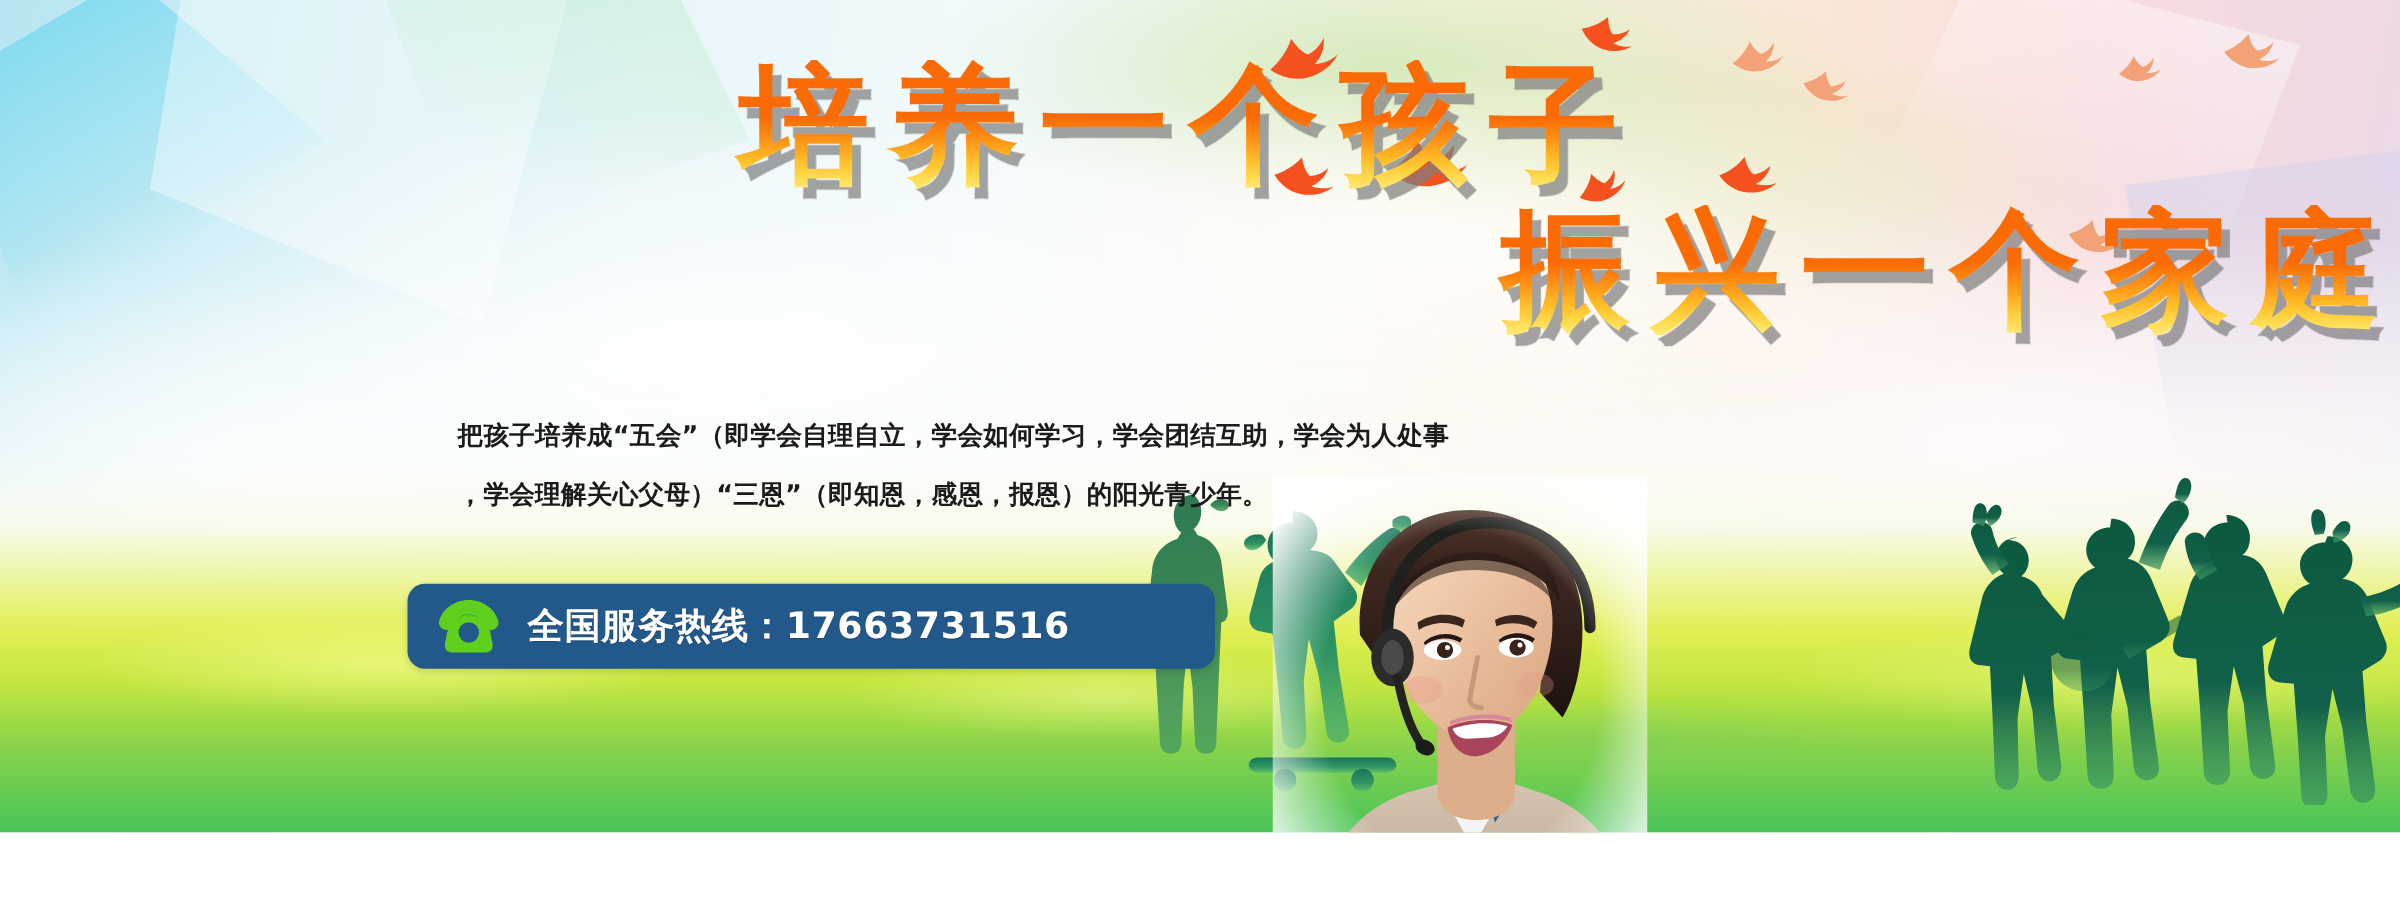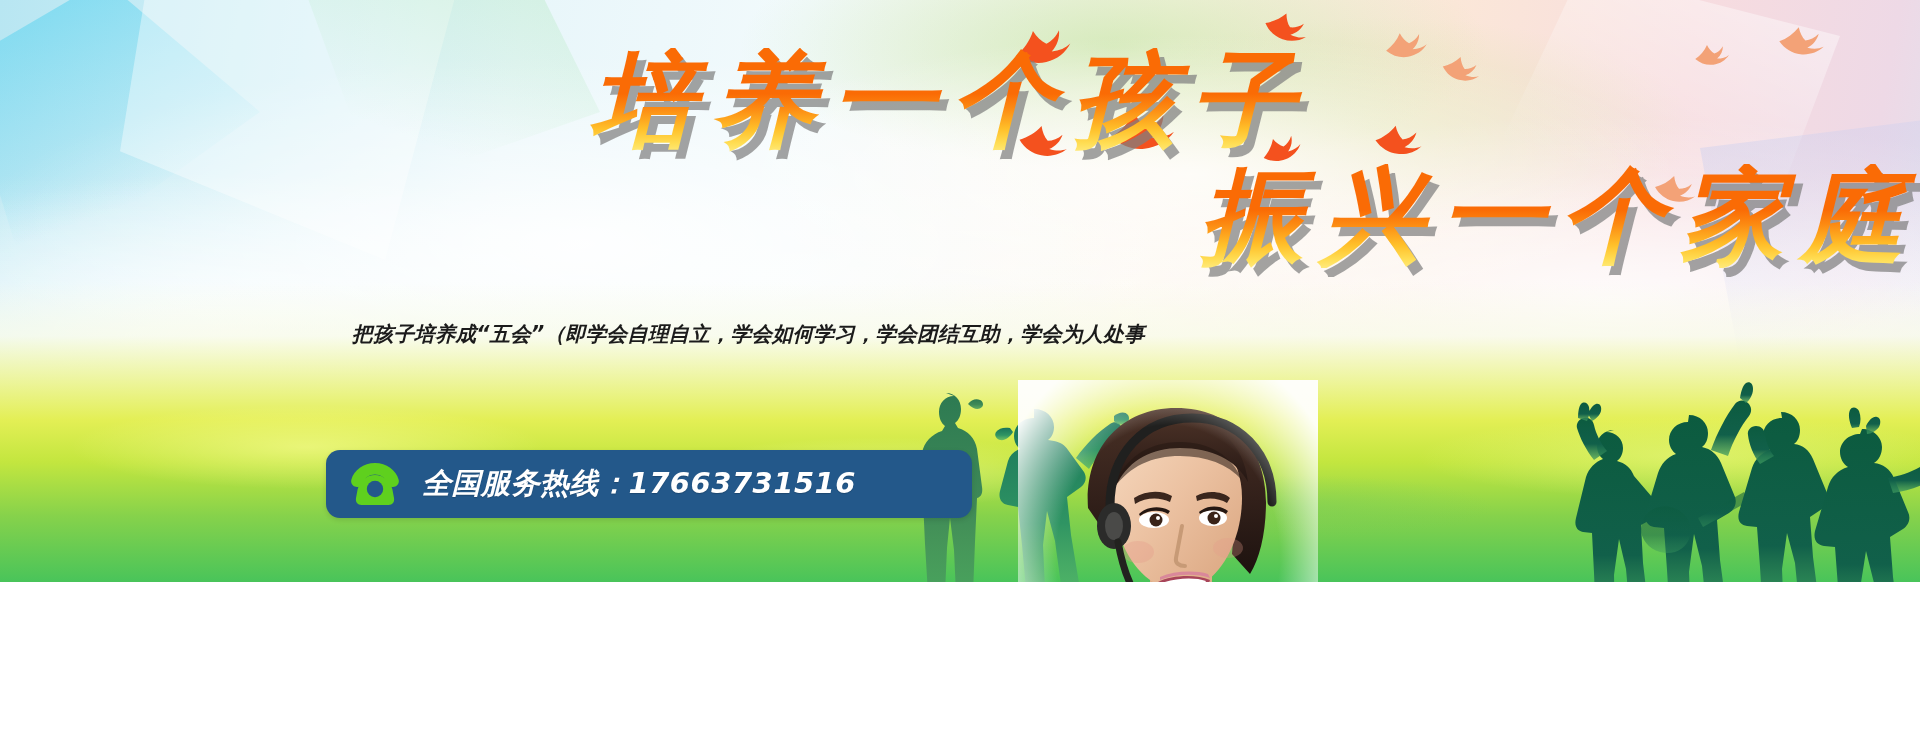--- a/index.html
+++ b/index.html
@@ -6,23 +6,22 @@
   html, body {
     width:1920px; height:734px;
     overflow:hidden;
     background:#ffffff;
     font-family:"Liberation Sans", sans-serif;
   }
 
   
   #banner {
     position:relative;
-    width:1920px; height:582px;
+    width:1920px; height:666px;
     overflow:hidden;
-    font-style:italic;
   }
 
   
   .bg-layer { position:absolute; inset:0; pointer-events:none; }
 
   
   .bg-sky {
     background:
       linear-gradient(100deg,
         #b8e6f2 0%,
@@ -130,25 +129,25 @@
   
   #bodycopy {
     position:absolute; left:352px; top:318px; width:900px;
     font-family:"DejaVu Sans", "Liberation Sans", sans-serif;
     font-weight:bold;
     font-size:20.5px;
     line-height:33px;
     color:#1b1b1b;
     letter-spacing:.2px;
   }
-  #bodycopy p { margin:0; }
+  #bodycopy p { margin:14px; }
 
   
   #hotline {
-    position:absolute; left:326px; top:450px;
+    position:absolute; left:326px; top:467px;
     width:646px; height:68px;
     background:#23588a;
     border-radius:14px;
     display:flex; align-items:center;
     padding-left:24px;
     box-shadow:0 2px 5px rgba(0,0,0,.12);
   }
   #phone-icon { width:50px; height:46px; flex:0 0 auto; margin-right:22px; }
   #phone-icon svg { display:block; width:100%; height:100%; }
   #hotline-text {
@@ -381,20 +380,21 @@
     </svg>
   </div>
 
   <div id="headline">
     <div class="hl-line line1">培养一个孩子</div>
     <div class="hl-line line2">振兴一个家庭</div>
   </div>
 
   <div id="bodycopy">
     <p>把孩子培养成“五会”（即学会自理自立，学会如何学习，学会团结互助，学会为人处事</p>
+    <p>，学会理解关心父母）“三恩”（即知恩，感恩，报恩）的阳光青少年。</p>
   </div>
 
   <div id="hotline">
     <span id="phone-icon">
       <svg viewBox="0 0 50 46" xmlns="http://www.w3.org/2000/svg">
         <g fill="#5FD01E">
 
           <path d="M25 2C13.5 2 4 9.4 1.4 18.4c-1 3.4 1 6.6 4.6 7.4 3.4.8 6.6-1 7.5-4.3 1.3-4.8 5.8-8 11.5-8s10.2 3.2 11.5 8c.9 3.3 4.1 5.1 7.5 4.3 3.6-.8 5.6-4 4.6-7.4C46 9.4 36.5 2 25 2z"></path>
 
           <path d="M25 14c-8.6 0-15.6 6.2-17.4 14.6L6 37c-.7 3.9 1.6 7 5.4 7h27.2c3.8 0 6.1-3.1 5.4-7l-1.6-8.4C40.6 20.2 33.6 14 25 14z"></path>

